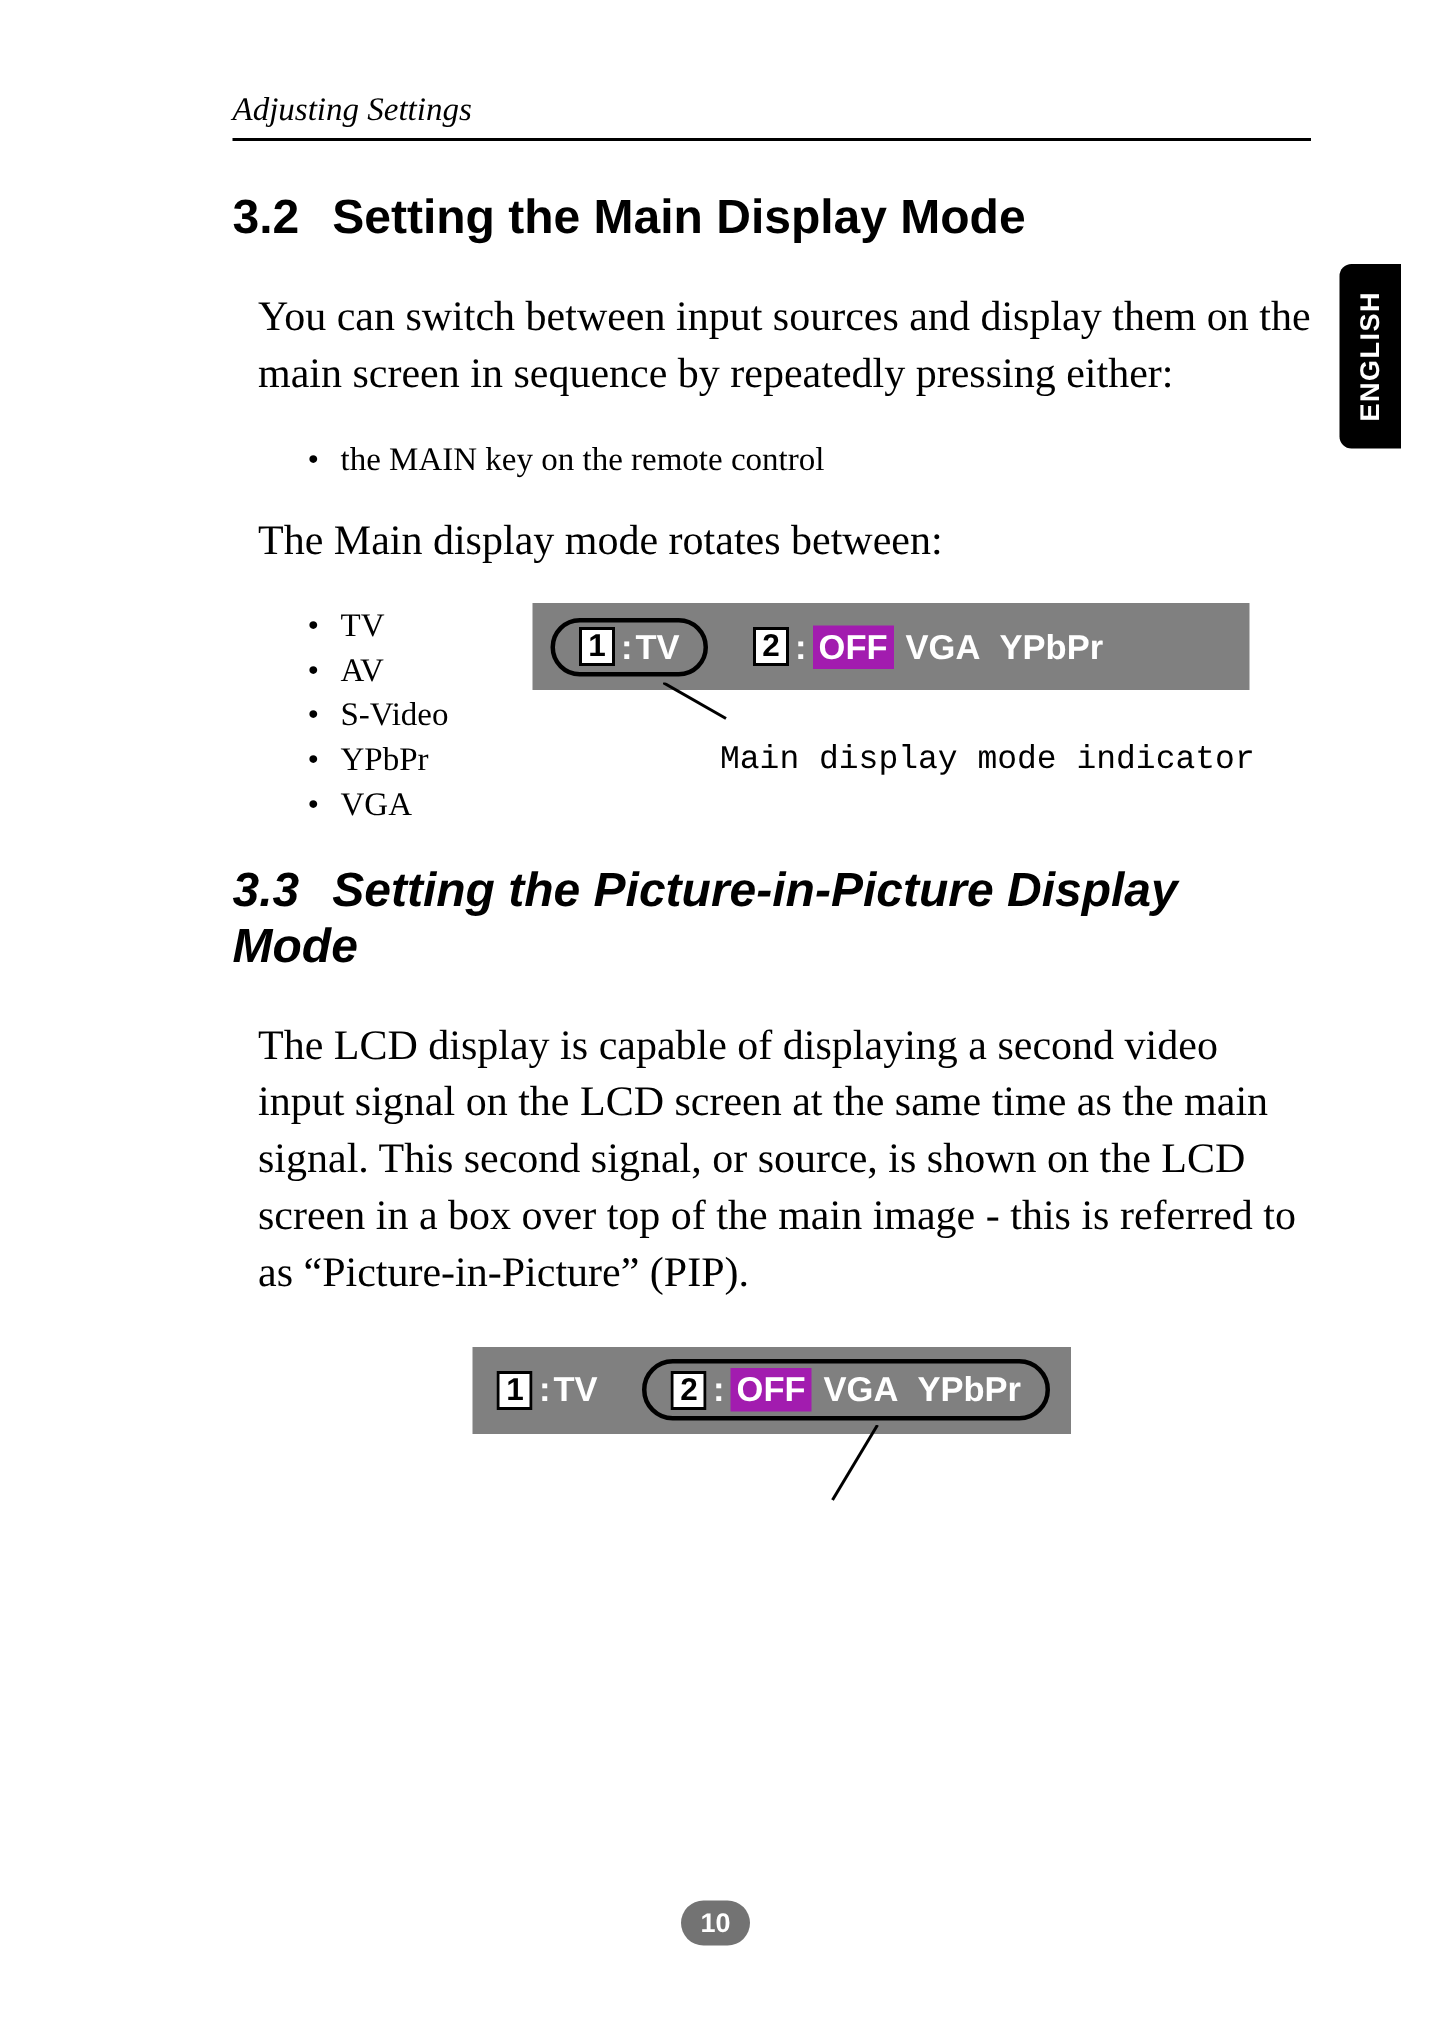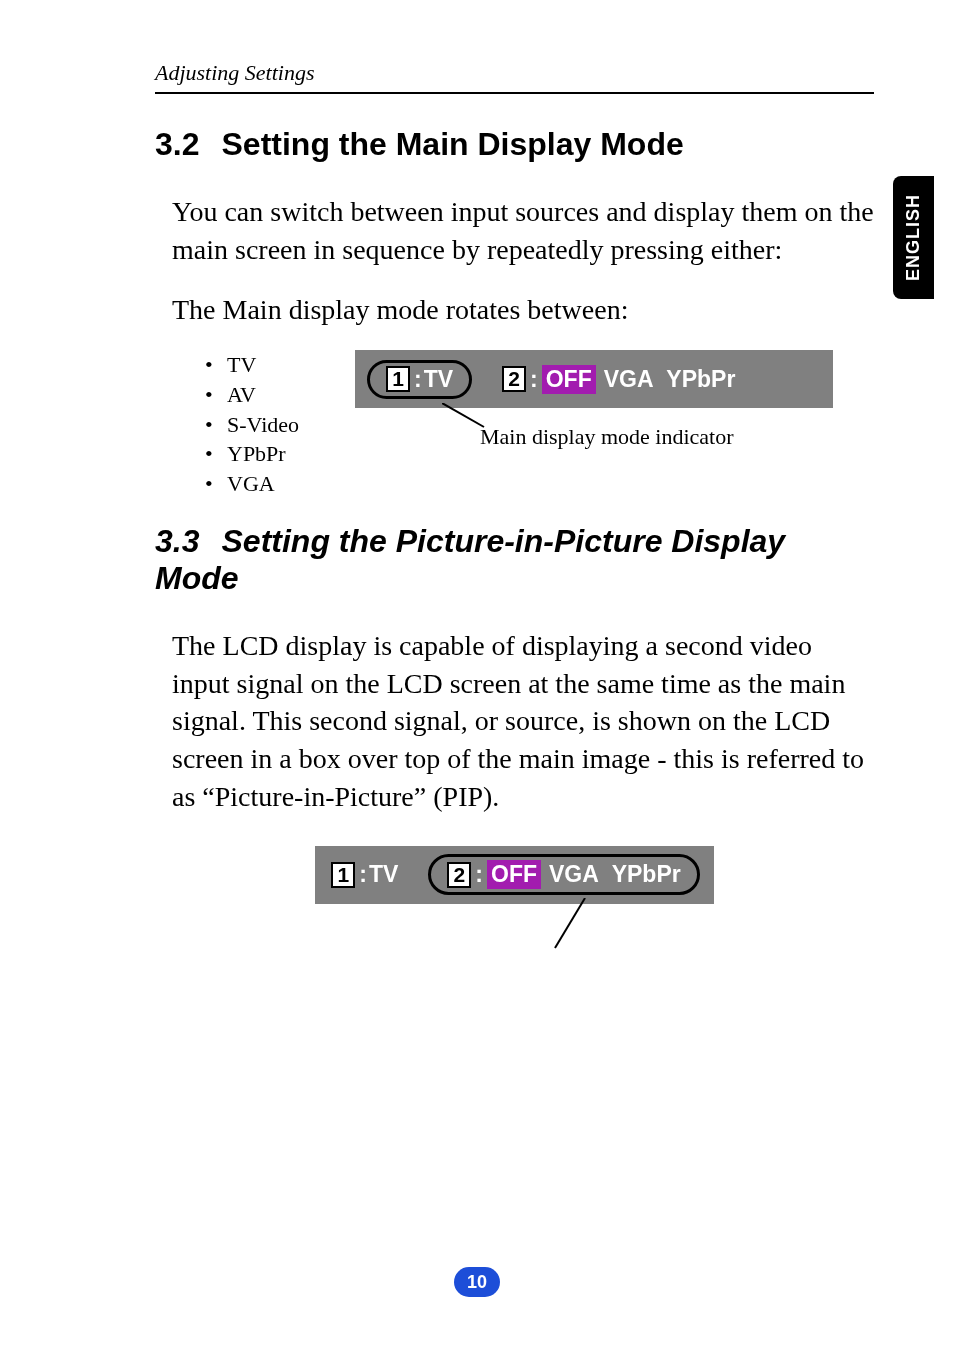--- a/index.html
+++ b/index.html
@@ -150,23 +150,23 @@
       display: inline-block;
       width: 28px;
     }
     .no-pill {
       display: inline-flex;
       align-items: center;
       white-space: nowrap;
       padding: 3px 2px;
     }
     .indicator-label {
-      font-family: Liberation Serif, serif;
+      font-family: Liberation Mono, monospace;
       font-size: 22px;
-      margin-top: 2px;
+      margin-top: 20px;
     }
     .arrow-svg {
       display: block;
     }
     .main-indicator-wrap {
       position: relative;
     }
     .main-indicator-wrap .indicator-label {
       position: absolute;
       left: 125px;
@@ -206,21 +206,21 @@
       position: absolute;
       left: 95px;
       top: 98px;
       white-space: nowrap;
     }
     .page-number {
       position: absolute;
       bottom: 55px;
       left: 50%;
       transform: translateX(-50%);
-      background: #1d4ed8;
+      background: #737373;
       color: #fff;
       font-family: Arial, Helvetica, sans-serif;
       font-weight: bold;
       font-size: 18px;
       width: 46px;
       height: 30px;
       display: flex;
       align-items: center;
       justify-content: center;
       border-radius: 15px;
@@ -241,20 +241,21 @@
 
   <div class="side-tab">ENGLISH</div>
 
   <h2>
     <span class="sec-num">3.2</span><span>Setting the Main Display Mode</span>
   </h2>
 
   <p class="body">You can switch between input sources and display them on the main screen in sequence by repeatedly pressing either:</p>
 
   <ul class="bullets">
+    <li>the MAIN key on the remote control</li>
   </ul>
 
   <p class="body">The Main display mode rotates between:</p>
 
   <div class="mode-row">
     <ul class="mode-list">
       <li>TV</li>
       <li>AV</li>
       <li>S-Video</li>
       <li>YPbPr</li>

